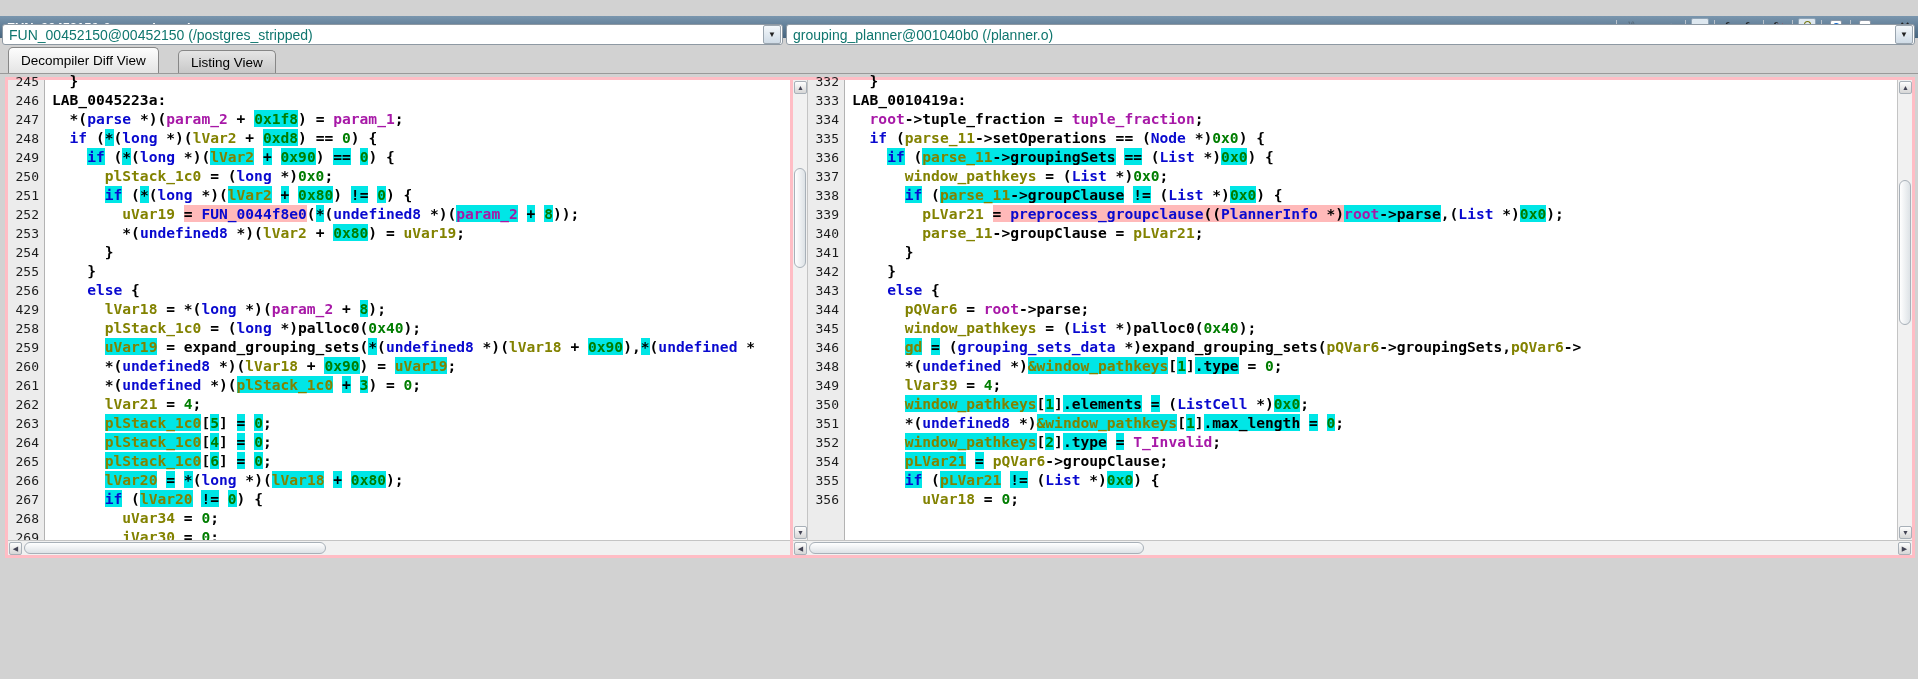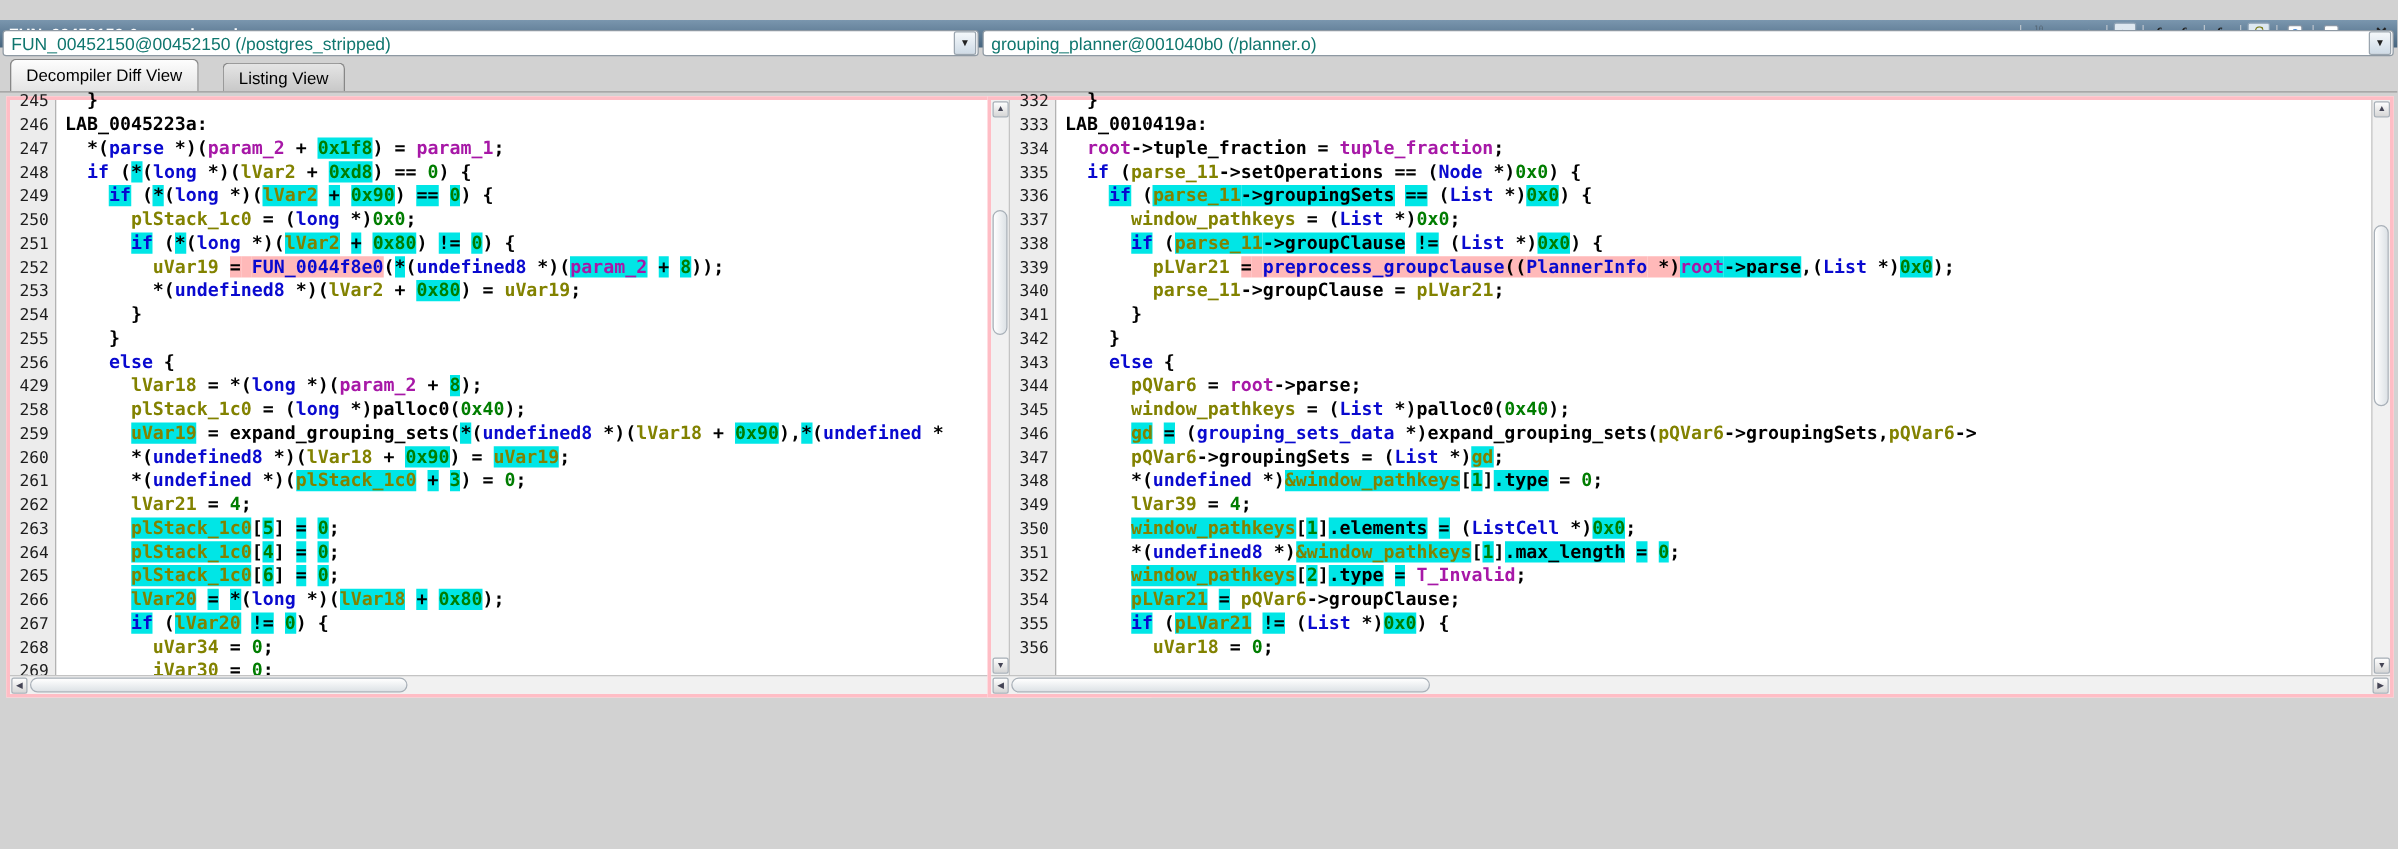--- a/index.html
+++ b/index.html
@@ -206,21 +206,20 @@
       <div class="row"><span class="num">337</span><span class="ct"><span class="tt">      </span><span class="tv">window_pathkeys</span><span class="tt"> = (</span><span class="tk">List</span><span class="tt"> *)</span><span class="tn">0x0</span><span class="tt">;</span></span></div>
       <div class="row"><span class="num">338</span><span class="ct"><span class="tt">      </span><span class="tk hc">if</span><span class="tt"> (</span><span class="tv hc">parse_11</span><span class="tt hc">-&gt;groupClause</span><span class="tt"> </span><span class="tt hc">!=</span><span class="tt"> (</span><span class="tk">List</span><span class="tt"> *)</span><span class="tn hc">0x0</span><span class="tt">) {</span></span></div>
       <div class="row"><span class="num">339</span><span class="ct"><span class="tt">        </span><span class="tv">pLVar21</span><span class="tt"> </span><span class="tt hp">=</span><span class="tt hp"> </span><span class="tk hp">preprocess_groupclause</span><span class="tt hp">((</span><span class="tk hp">PlannerInfo</span><span class="tt hp"> *)</span><span class="tp hc">root</span><span class="tt hc">-&gt;parse</span><span class="tt">,(</span><span class="tk">List</span><span class="tt"> *)</span><span class="tn hc">0x0</span><span class="tt">);</span></span></div>
       <div class="row"><span class="num">340</span><span class="ct"><span class="tt">        </span><span class="tv">parse_11</span><span class="tt">-&gt;groupClause = </span><span class="tv">pLVar21</span><span class="tt">;</span></span></div>
       <div class="row"><span class="num">341</span><span class="ct"><span class="tt">      }</span></span></div>
       <div class="row"><span class="num">342</span><span class="ct"><span class="tt">    }</span></span></div>
       <div class="row"><span class="num">343</span><span class="ct"><span class="tt">    </span><span class="tk">else</span><span class="tt"> {</span></span></div>
       <div class="row"><span class="num">344</span><span class="ct"><span class="tt">      </span><span class="tv">pQVar6</span><span class="tt"> = </span><span class="tp">root</span><span class="tt">-&gt;parse;</span></span></div>
       <div class="row"><span class="num">345</span><span class="ct"><span class="tt">      </span><span class="tv">window_pathkeys</span><span class="tt"> = (</span><span class="tk">List</span><span class="tt"> *)palloc0(</span><span class="tn">0x40</span><span class="tt">);</span></span></div>
       <div class="row"><span class="num">346</span><span class="ct"><span class="tt">      </span><span class="tv hc">gd</span><span class="tt"> </span><span class="tt hc">=</span><span class="tt"> (</span><span class="tk">grouping_sets_data</span><span class="tt"> *)expand_grouping_sets(</span><span class="tv">pQVar6</span><span class="tt">-&gt;groupingSets,</span><span class="tv">pQVar6</span><span class="tt">-&gt;</span></span></div>
-      <div class="row"><span class="num">347</span><span class="ct"><span class="tt">      </span><span class="tv">pQVar6</span><span class="tt">-&gt;groupingSets = (</span><span class="tk">List</span><span class="tt"> *)</span><span class="tv hc">gd</span><span class="tt">;</span></span></div>
       <div class="row"><span class="num">348</span><span class="ct"><span class="tt">      *(</span><span class="tk">undefined</span><span class="tt"> *)</span><span class="tv hc">&amp;window_pathkeys</span><span class="tt">[</span><span class="tn hc">1</span><span class="tt">]</span><span class="tt hc">.type</span><span class="tt"> = </span><span class="tn">0</span><span class="tt">;</span></span></div>
       <div class="row"><span class="num">349</span><span class="ct"><span class="tt">      </span><span class="tv">lVar39</span><span class="tt"> = </span><span class="tn">4</span><span class="tt">;</span></span></div>
       <div class="row"><span class="num">350</span><span class="ct"><span class="tt">      </span><span class="tv hc">window_pathkeys</span><span class="tt">[</span><span class="tn hc">1</span><span class="tt">]</span><span class="tt hc">.elements</span><span class="tt"> </span><span class="tt hc">=</span><span class="tt"> (</span><span class="tk">ListCell</span><span class="tt"> *)</span><span class="tn hc">0x0</span><span class="tt">;</span></span></div>
       <div class="row"><span class="num">351</span><span class="ct"><span class="tt">      *(</span><span class="tk">undefined8</span><span class="tt"> *)</span><span class="tv hc">&amp;window_pathkeys</span><span class="tt">[</span><span class="tn hc">1</span><span class="tt">]</span><span class="tt hc">.max_length</span><span class="tt"> </span><span class="tt hc">=</span><span class="tt"> </span><span class="tn hc">0</span><span class="tt">;</span></span></div>
       <div class="row"><span class="num">352</span><span class="ct"><span class="tt">      </span><span class="tv hc">window_pathkeys</span><span class="tt">[</span><span class="tn hc">2</span><span class="tt">]</span><span class="tt hc">.type</span><span class="tt"> </span><span class="tt hc">=</span><span class="tt"> </span><span class="tp">T_Invalid</span><span class="tt">;</span></span></div>
       <div class="row"><span class="num">354</span><span class="ct"><span class="tt">      </span><span class="tv hc">pLVar21</span><span class="tt"> </span><span class="tt hc">=</span><span class="tt"> </span><span class="tv">pQVar6</span><span class="tt">-&gt;groupClause;</span></span></div>
       <div class="row"><span class="num">355</span><span class="ct"><span class="tt">      </span><span class="tk hc">if</span><span class="tt"> (</span><span class="tv hc">pLVar21</span><span class="tt"> </span><span class="tt hc">!=</span><span class="tt"> (</span><span class="tk">List</span><span class="tt"> *)</span><span class="tn hc">0x0</span><span class="tt">) {</span></span></div>
       <div class="row"><span class="num">356</span><span class="ct"><span class="tt">        </span><span class="tv">uVar18</span><span class="tt"> = </span><span class="tn">0</span><span class="tt">;</span></span></div>
     </div>
   <div class="vscroll vright">

